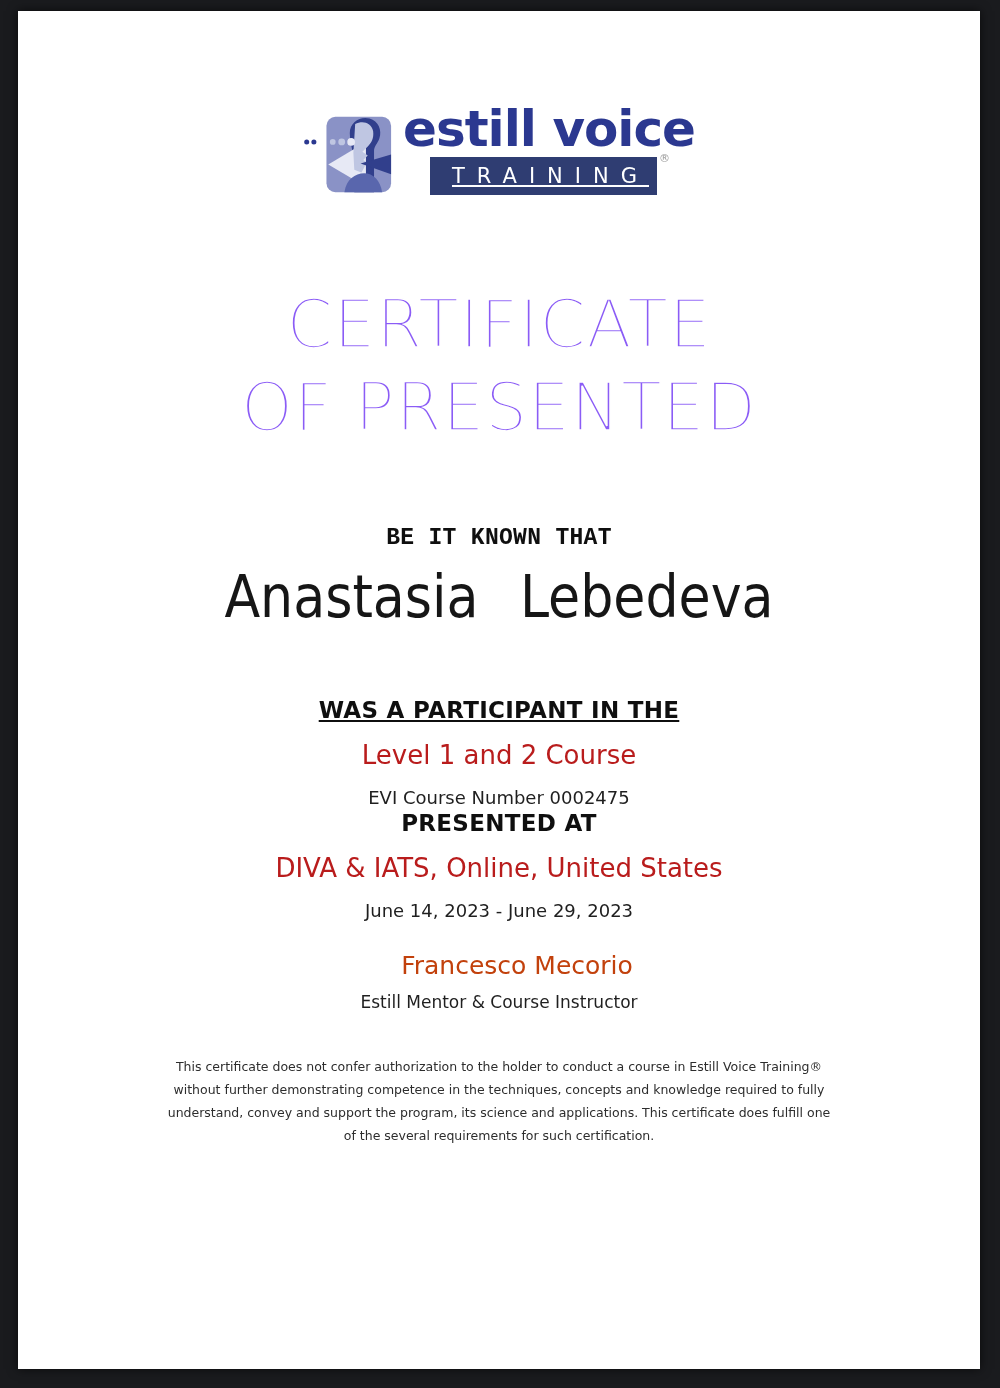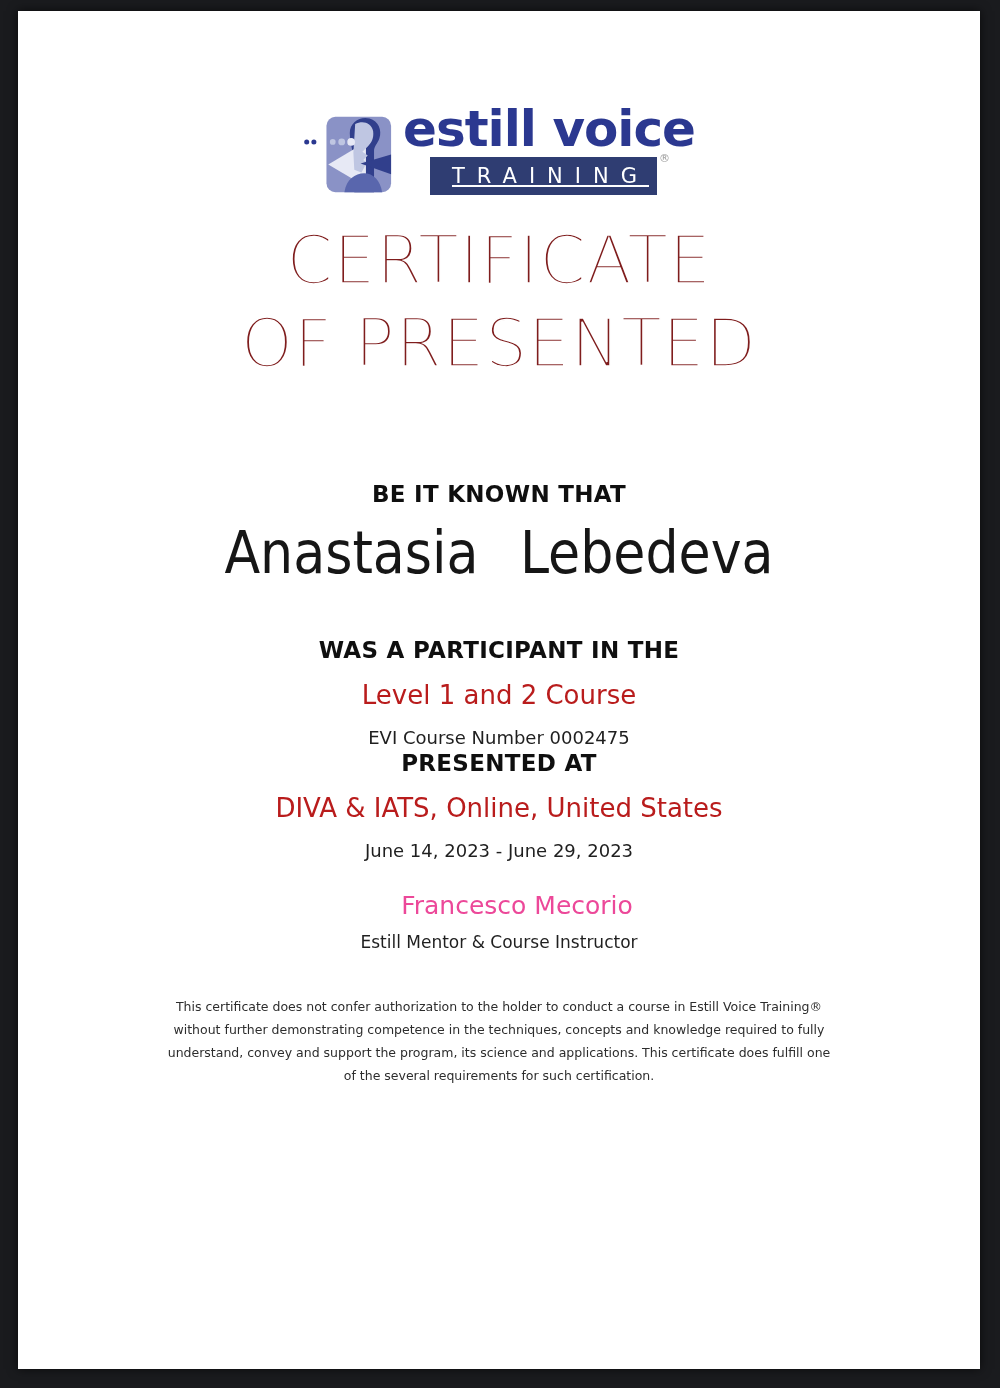--- a/index.html
+++ b/index.html
@@ -73,37 +73,37 @@
   }
   .reg-mark {
     font-size: 11px;
     color: #9a9a9a;
     position: relative;
     top: -5px;
     left: 2px;
   }
   
   .title {
-    margin-top: 24px;
+    margin-top: 88px;
     font-size: 66px;
     font-weight: 200;
     letter-spacing: 1px;
     line-height: 1.26;
-    color: #7f1d1d;
+    color: #8b5cf6;
     -webkit-text-stroke: 1.6px #ffffff;
   }
   
   .kicker {
     font-size: 23px;
     font-weight: 700;
     letter-spacing: 0.3px;
     color: #0f0f0f;
   }
-  .kicker-known   { margin-top: 96px; }
-  .kicker-part    { margin-top: 48px; }
+  .kicker-known   { margin-top: 76px; font-family: Liberation Mono, monospace; }
+  .kicker-part    { margin-top: 64px; text-decoration: underline; }
   .kicker-present { }
   
   .name {
     margin-top: 12px;
     display: flex;
     justify-content: center;
     gap: 46px;
     font-size: 58px;
     font-weight: 400;
     color: #161616;
@@ -123,21 +123,21 @@
   .line-sm {
     margin-top: 13px;
     font-size: 18px;
     font-weight: 400;
     color: #1f1f1f;
     line-height: 1.35;
   }
   .instructor-name {
     margin-top: 27px;
     font-size: 25px;
-    color: #ec4899;
+    color: #c2410c;
     line-height: 1.3;
     margin-left: 36px;
   }
   .instructor-title {
     margin-top: 8px;
     font-size: 17px;
     color: #1f1f1f;
     line-height: 1.3;
   }
   

